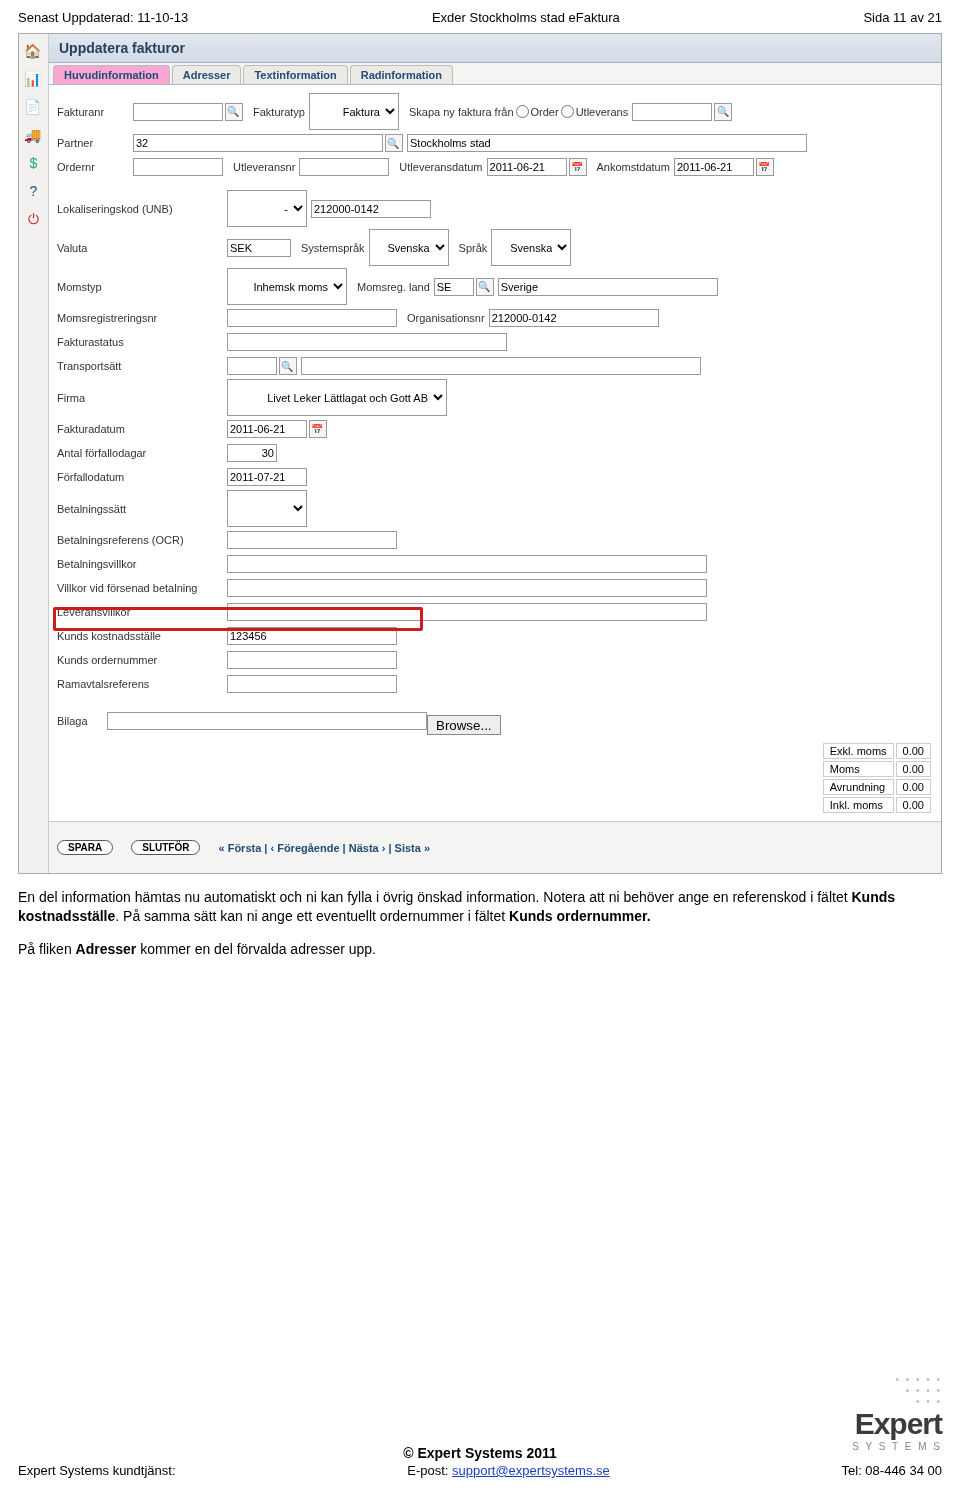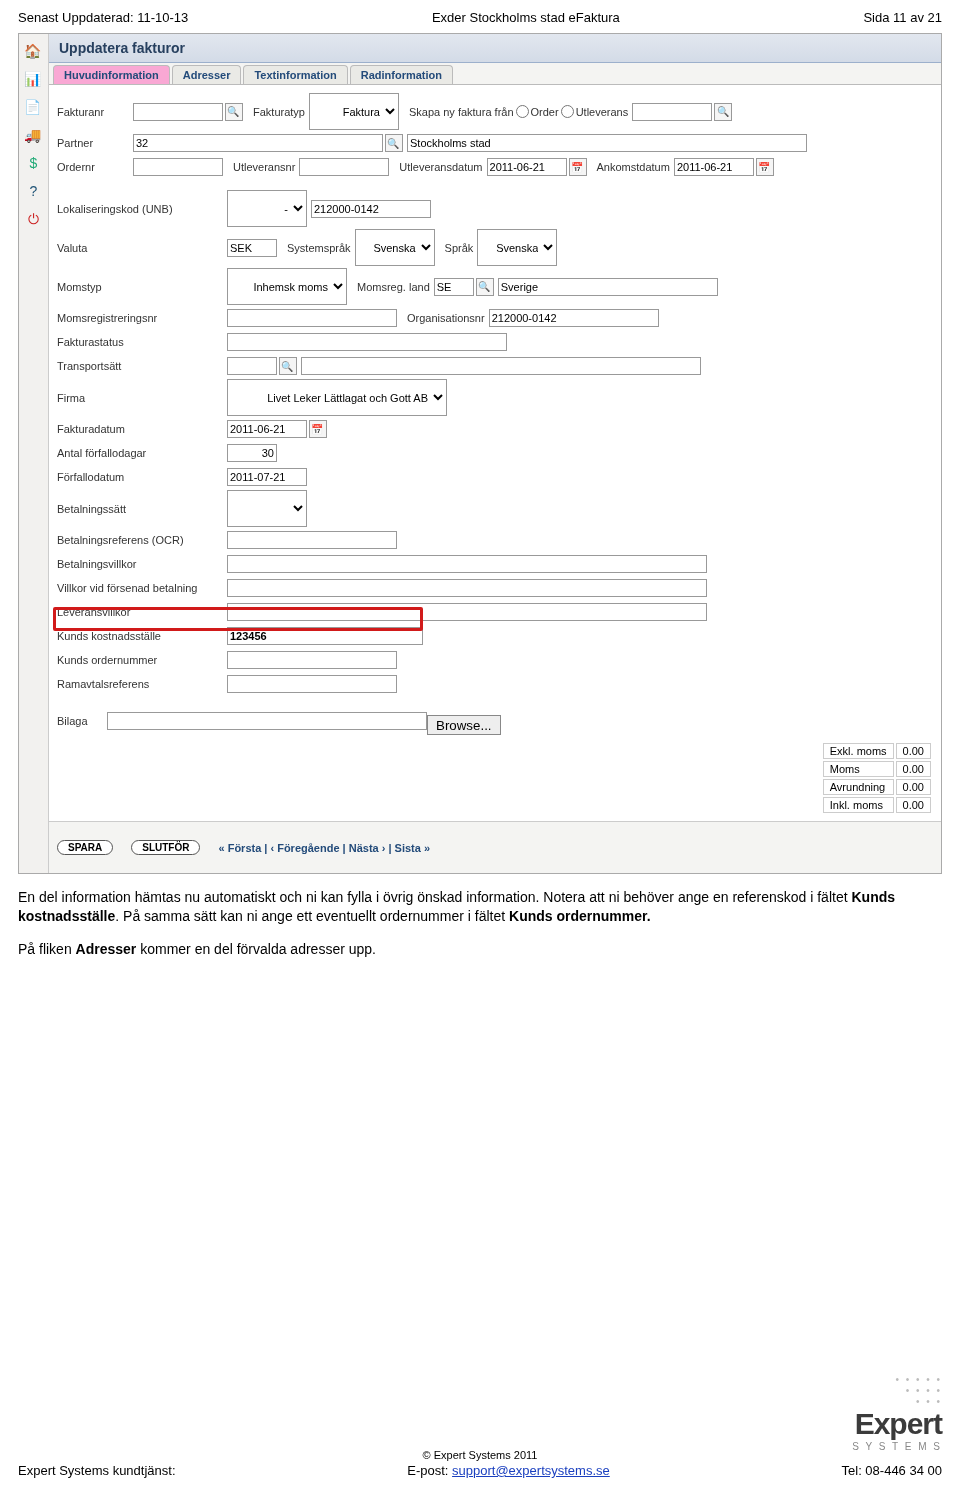--- a/index.html
+++ b/index.html
@@ -160,22 +160,23 @@
   }
   .body-text b { font-weight: bold; }
   .footer {
     position: absolute;
     bottom: 12px;
     left: 18px;
     right: 18px;
   }
   .footer-line1 {
     text-align: center;
-    font-size: 11px;
+    font-size: 14px;
     margin-bottom: 2px;
+    font-weight: bold;
   }
   .footer-line2 {
     display: flex;
     justify-content: space-between;
     font-size: 13px;
   }
   .footer a { color: #1a3fbf; text-decoration: underline; }
   .logo {
     position: absolute;
     right: 18px;
@@ -270,21 +271,21 @@
 
           <div style="height:8px"></div>
 
           <div class="row">
               <span class="lbl w2">Lokaliseringskod (UNB)</span>
             <select class="sel" style="width:80px"><option>-</option></select>
             <input class="txt" style="width: 120px; margin-left: 4px;" value="212000-0142">
           </div>
           <div class="row">
               <span class="lbl w2">Valuta</span>
-            <input class="txt" style="width: 50px;" value="SEK">
+            <input class="txt" style="width: 64px;" value="SEK">
             <span class="spacer"></span>
             <span class="lbl">Systemspråk</span>
             <select class="sel" style="width:80px;margin-left:4px"><option>Svenska</option></select>
             <span class="spacer"></span>
             <span class="lbl">Språk</span>
             <select class="sel" style="width:80px;margin-left:4px"><option>Svenska</option></select>
           </div>
           <div class="row">
               <span class="lbl w2">Momstyp</span>
             <select class="sel" style="width:120px"><option>Inhemsk moms</option></select>
@@ -343,21 +344,21 @@
           <div class="row">
               <span class="lbl w2">Villkor vid försenad betalning</span>
             <input class="txt" style="width: 480px;">
           </div>
           <div class="row">
               <span class="lbl w2">Leveransvillkor</span>
             <input class="txt" style="width: 480px;">
           </div>
           <div class="row">
               <span class="lbl w2">Kunds kostnadsställe</span>
-            <input class="txt" style="width: 196px; font-weight: bold;" value="123456">
+            <input class="txt" style="width: 170px;" value="123456">
           </div>
           <div class="row">
               <span class="lbl w2">Kunds ordernummer</span>
             <input class="txt" style="width: 170px;">
           </div>
           <div class="row">
               <span class="lbl w2">Ramavtalsreferens</span>
             <input class="txt" style="width: 170px;">
           </div>
 

